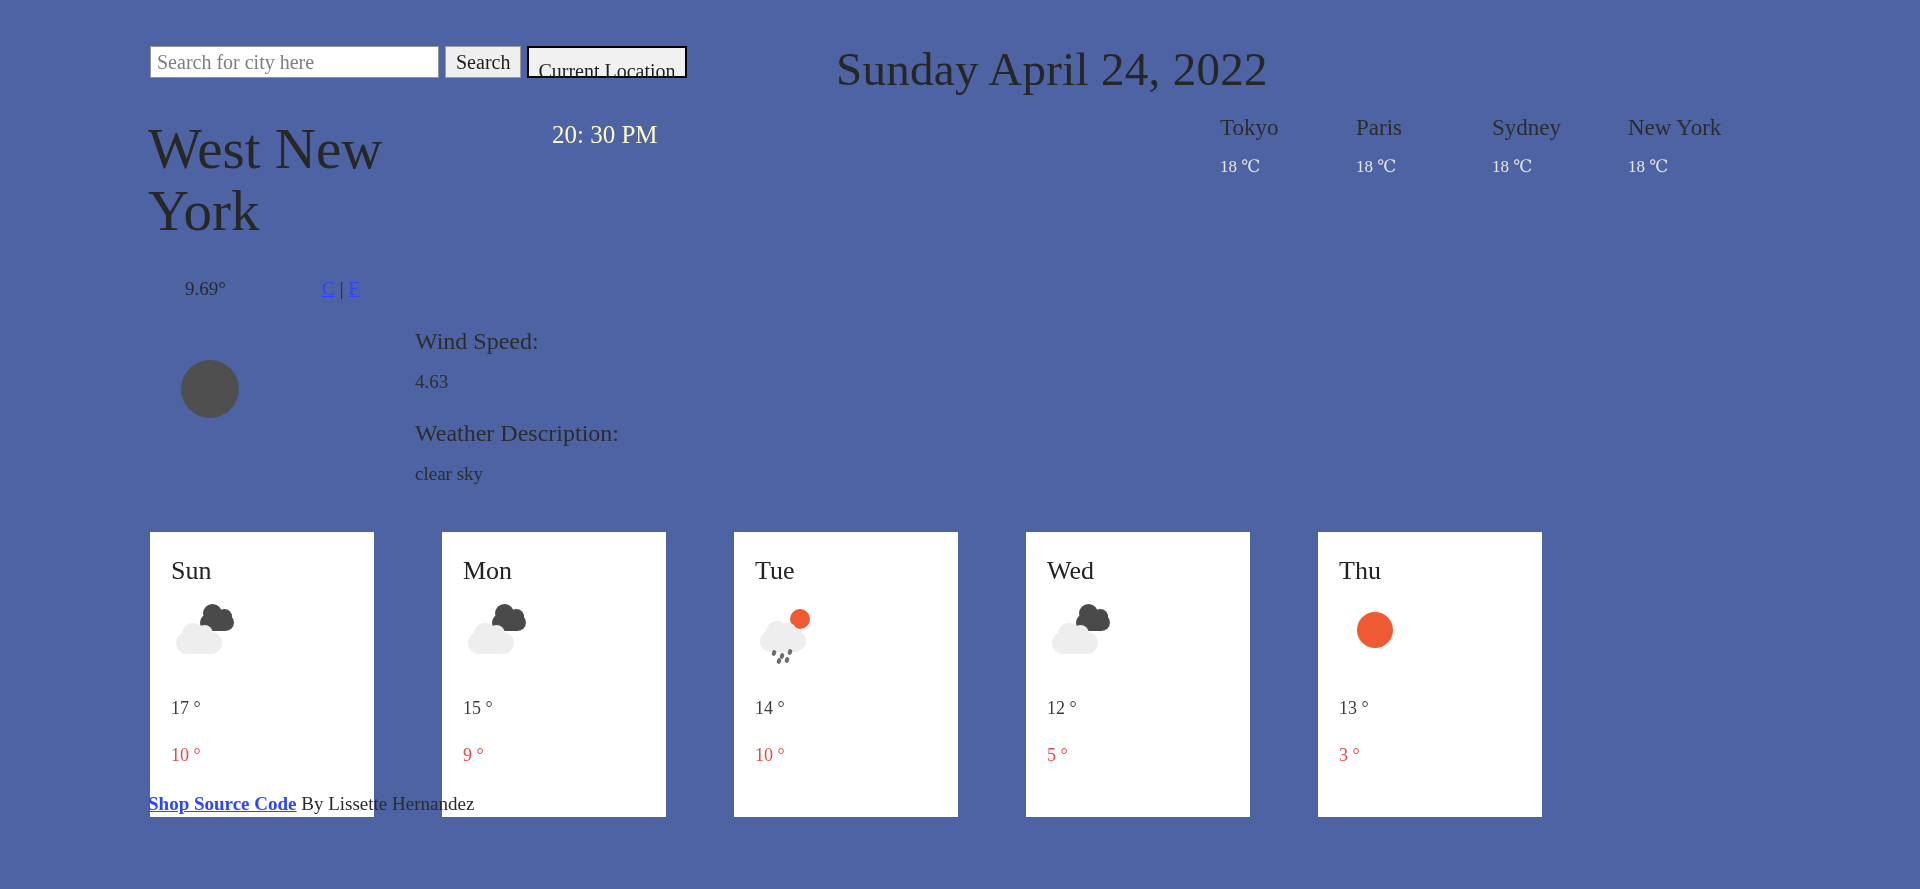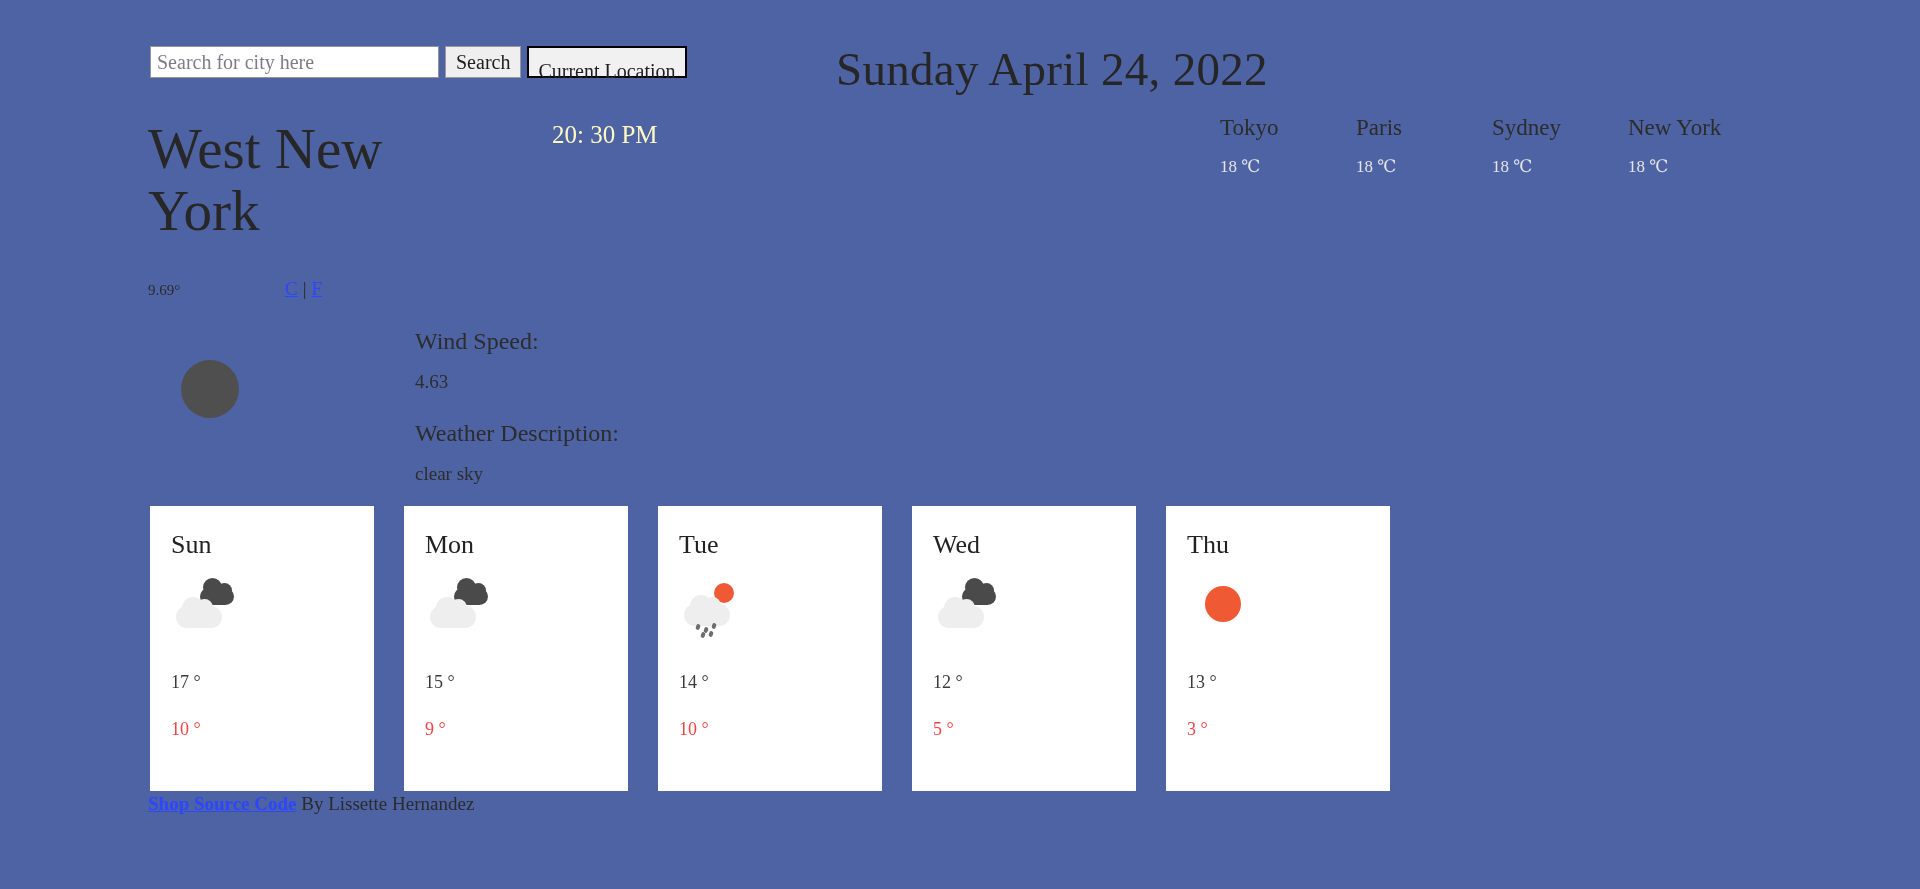--- a/index.html
+++ b/index.html
@@ -62,40 +62,40 @@
     width:290px;
     font-size:57px; line-height:1.08; color:#272727;
   }
   .localtime {
     position:absolute; left:552px; top:121px;
     font-size:25px; color:#fef9c3; white-space:nowrap;
   }
 
   
   .temp-row { position:absolute; left:148px; top:278px; display:flex; align-items:baseline; }
-  .temp-val { font-size:15px; color:#2b2b2b; width:137px; }
+  .temp-val { font-size:19px; color:#2b2b2b; width:137px;margin-left:37px; }
   .unit-links { font-size:19px; color:#2b2b2b; }
   .unit-links a { color:#2c45ff; text-decoration:underline; cursor:pointer; }
   .unit-sep { color:#2b2b2b; padding:0 5px; }
 
   
   .cond-icon {
     position:absolute; left:181px; top:360px;
     width:58px; height:58px; border-radius:50%;
     background:#4f4f4f;
   }
 
   
   .details { position:absolute; left:415px; top:328px; }
   .det-label { font-size:24px; color:#2c2c2c; }
   .det-value { font-size:19px; color:#2d2d2d; margin-top:16px; }
   .det-block + .det-block { margin-top:27px; }
 
   
-  .cards { position:absolute; left:150px; top:506px; display:flex; }
+  .cards { position:absolute; left:150px; top:532px; display:flex;gap:38px; }
   .card {
     width:224px; height:285px;
     background:#fff;
     margin-right:30px;
     position:relative;
   }
   .card-day {
     position:absolute; left:21px; top:24px;
     font-size:26px; color:#222;
   }

